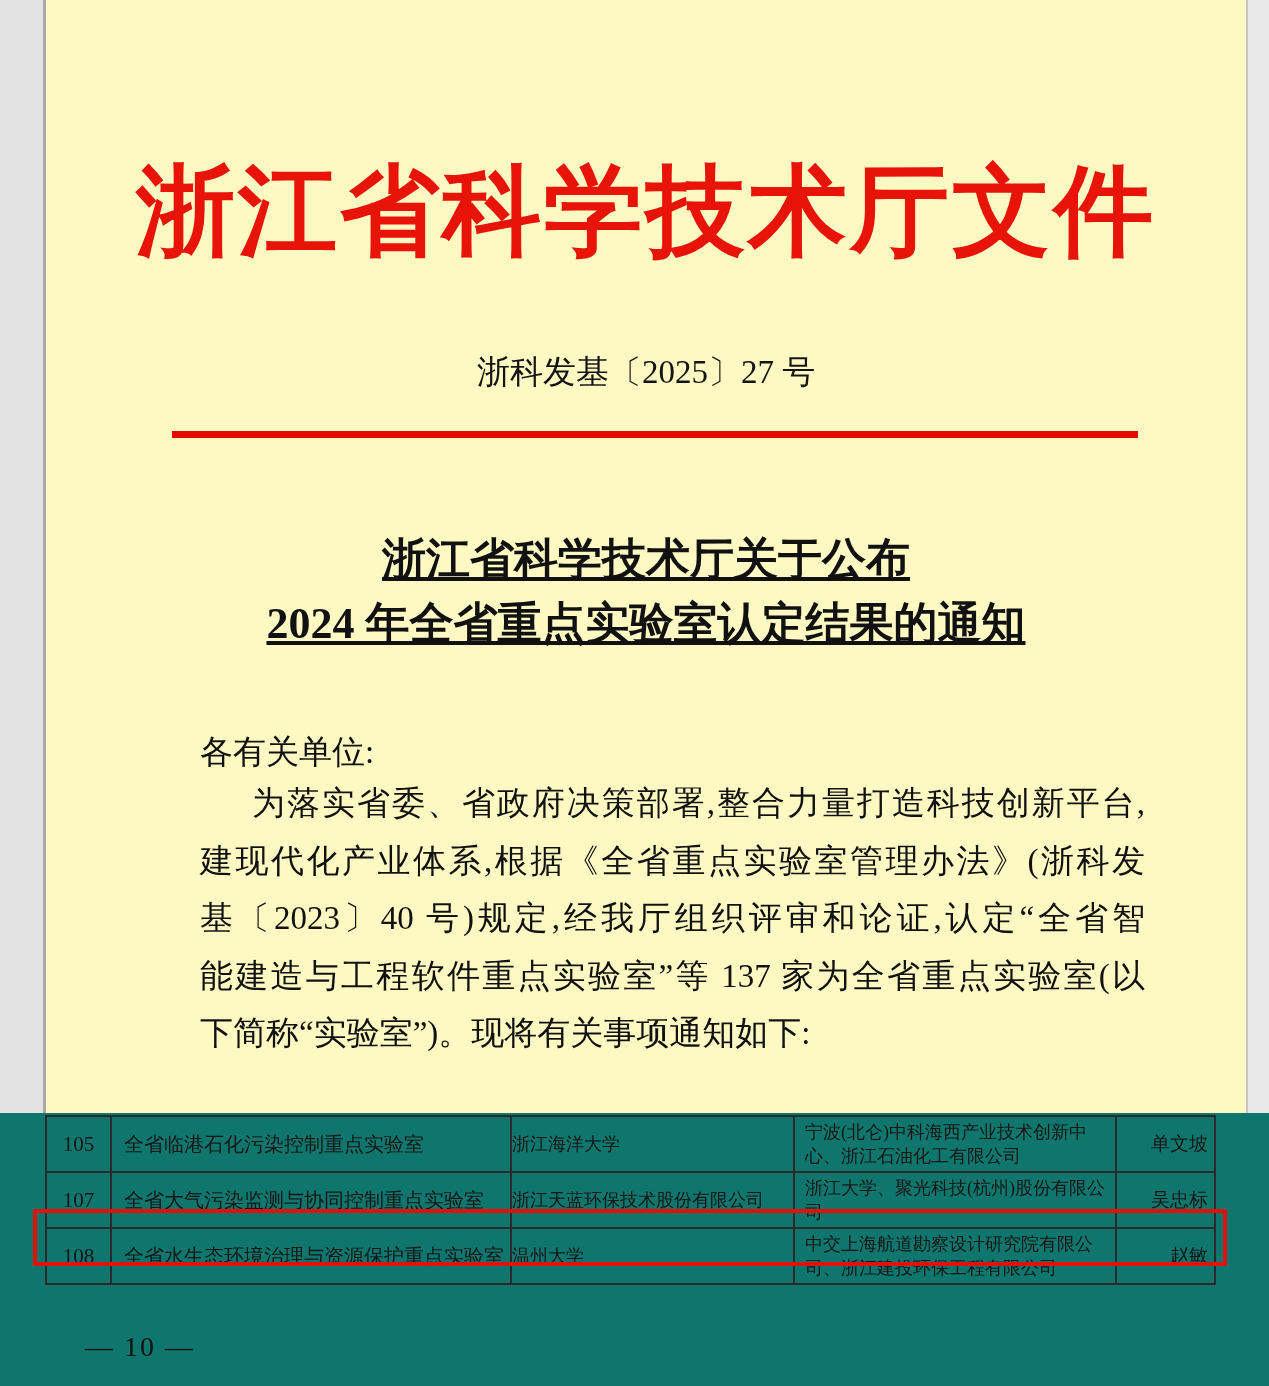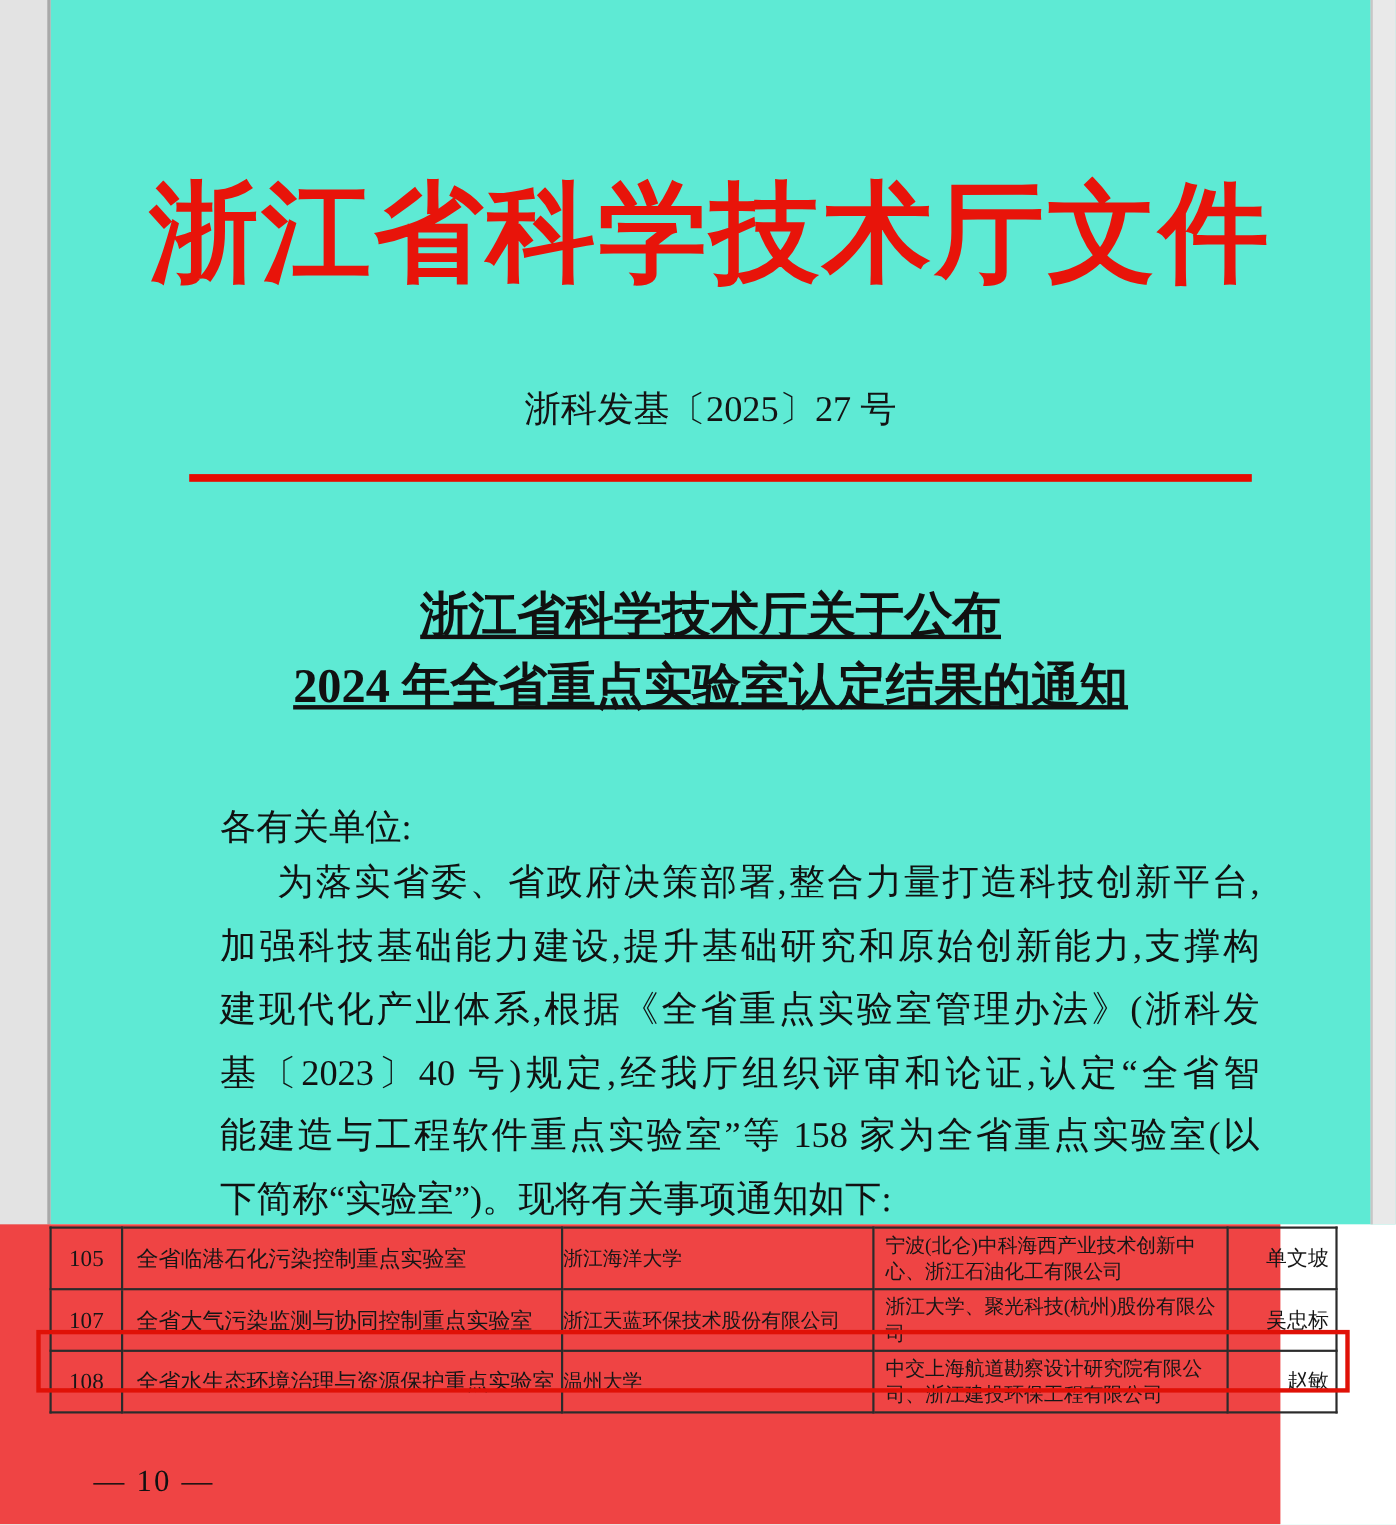--- a/index.html
+++ b/index.html
@@ -5,21 +5,21 @@
   html,body{margin:0;padding:0;background:#ffffff;}
   .stage{
     position:relative;
     width:1269px;height:1386px;
     background:#ffffff;
     overflow:hidden;
     font-family:"Liberation Serif","DejaVu Serif",serif;
     color:#1a1a1a;
   }
   
-  .doc-page{position:absolute;left:0;top:0;width:1269px;height:1113px;background:#5eead4;}
+  .doc-page{position:absolute;left:0;top:0;width:1269px;height:1113px;background:#fef9c3;}
   .strip-left{position:absolute;left:0;top:0;width:43px;height:1113px;background:#e3e3e3;border-right:3px solid #a9a9a9;}
   .strip-right{position:absolute;left:1246px;top:0;width:23px;height:1113px;background:#e9e9e9;border-left:2px solid #c6c6c6;}
   .page-content{position:absolute;left:46px;top:0;width:1200px;height:1113px;}
   .letterhead-title{
     position:absolute;left:0;top:146px;width:100%;
     text-align:center;font-size:99px;font-weight:bold;letter-spacing:3px;
     color:#e8140a;white-space:nowrap;
   }
   .doc-number{
     position:absolute;left:0;top:350px;width:100%;
@@ -32,21 +32,21 @@
   }
   .salutation{position:absolute;left:154px;top:730px;font-size:33px;color:#111;}
   .body-block{
     position:absolute;left:154px;top:775px;width:945px;
     font-size:33px;line-height:57.5px;color:#111;
   }
   .body-line{text-align:justify;text-align-last:justify;white-space:nowrap;}
   .body-line.first{text-indent:52px;}
   .body-line.last{text-align-last:left;white-space:normal;}
   
-  .table-section{position:absolute;left:0;top:1113px;width:1164px;height:273px;background:#ef4444;}
+  .table-section{position:absolute;left:0;top:1113px;width:1269px;height:273px;background:#0f766e;}
   table.lab-table{
     position:absolute;left:45px;top:2px;width:1169px;
     border-collapse:collapse;table-layout:fixed;
   }
   .lab-table td{
     border:2px solid #2b2b2b;
     font-family:"Liberation Serif","DejaVu Serif",serif;
     color:#161616;
     padding:2px 6px;
     overflow:hidden;
@@ -87,24 +87,23 @@
 
       <div class="notice-title">
         <div>浙江省科学技术厅关于公布</div>
         <div>2024 年全省重点实验室认定结果的通知</div>
       </div>
 
       <div class="salutation">各有关单位:</div>
 
       <div class="body-block">
         <div class="body-line first">为落实省委、省政府决策部署,整合力量打造科技创新平台,</div>
-        <div class="body-line">加强科技基础能力建设,提升基础研究和原始创新能力,支撑构</div>
         <div class="body-line">建现代化产业体系,根据《全省重点实验室管理办法》(浙科发</div>
         <div class="body-line">基〔2023〕40 号)规定,经我厅组织评审和论证,认定“全省智</div>
-        <div class="body-line">能建造与工程软件重点实验室”等 158 家为全省重点实验室(以</div>
+        <div class="body-line">能建造与工程软件重点实验室”等 137 家为全省重点实验室(以</div>
         <div class="body-line last">下简称“实验室”)。现将有关事项通知如下:</div>
       </div>
     </div>
   </div>
 
   <div class="table-section">
     <table class="lab-table">
       <colgroup>
         <col class="col-no">
           <col class="col-lab">

